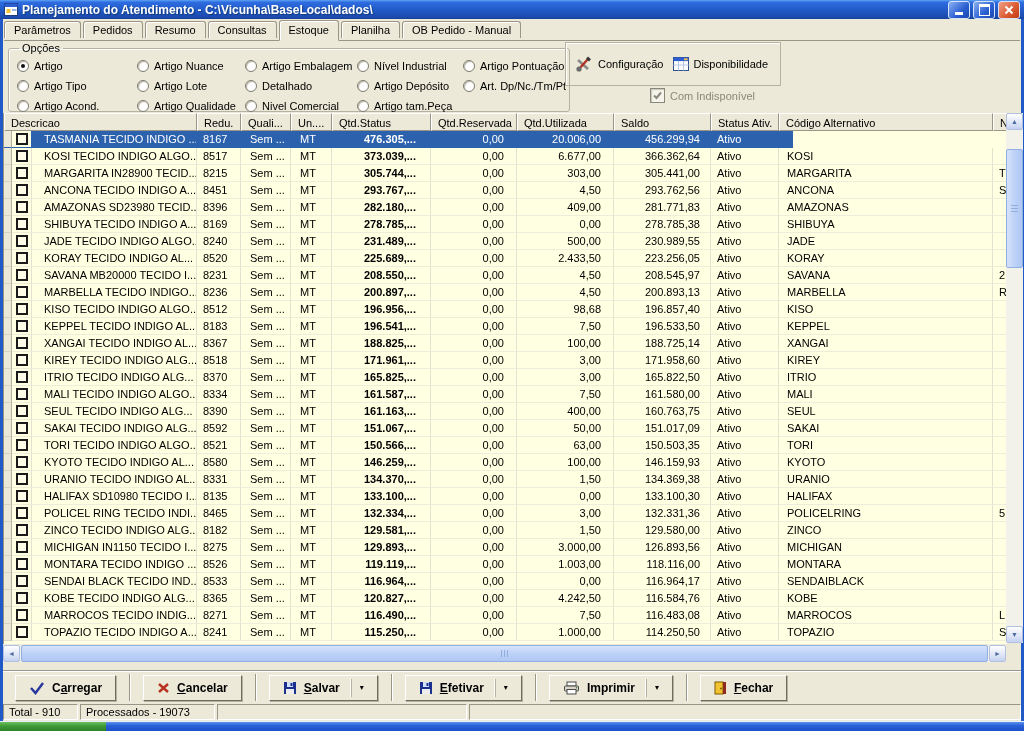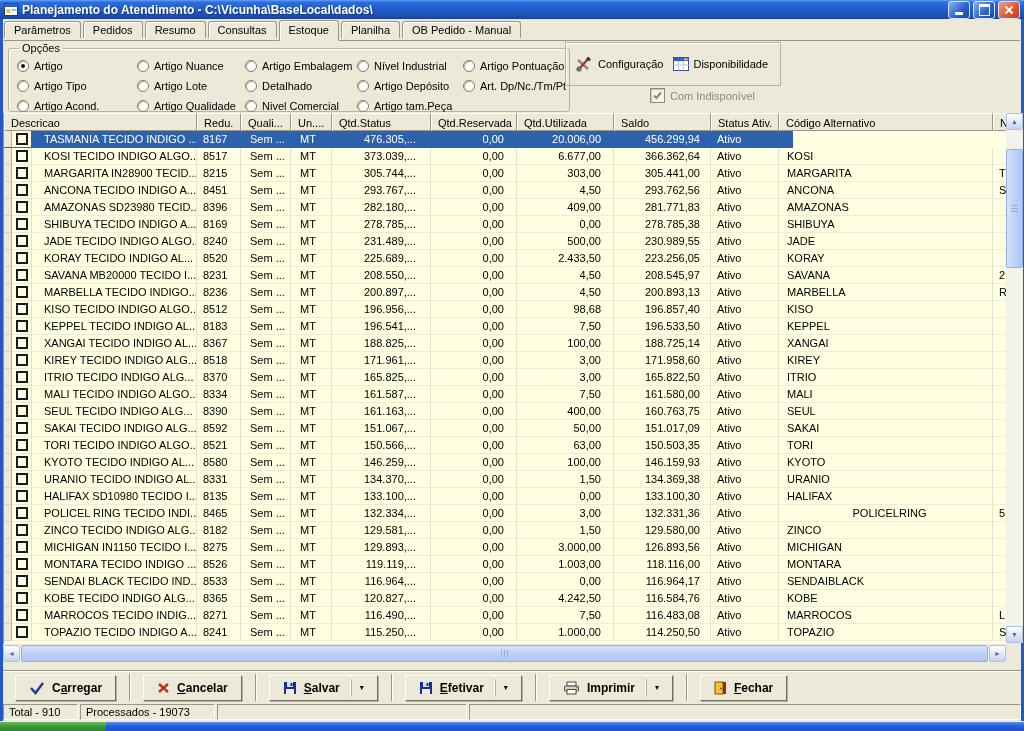--- a/index.html
+++ b/index.html
@@ -51,21 +51,21 @@
   .g-body{position:absolute;left:3px;top:131px;width:1003px;height:513px;background:#FFFFE1;
     border-left:1px solid #9A9686;overflow:hidden;}
   .g-row{display:flex;height:17px;}
   .c{box-sizing:border-box;height:17px;line-height:16px;white-space:nowrap;overflow:hidden;
     border-right:1px solid #E2E2CE;border-bottom:1px solid #EDEDDA;}
   .ind{background:#ECE9D8;border-right:1px solid #B5B2A1;border-bottom:1px solid #D6D3C2;}
   .selcell{background:#FFFFE1;}
   .row-cb{display:block;width:8px;height:8px;border:2px solid #1A1A1A;background:#FFFDE8;margin:2px 0 0 4px;}
   .l{text-align:left;} .r{text-align:right;}
   .pl12{padding-left:12px;} .pl6{padding-left:6px;} .pl9{padding-left:9px;} .pl8{padding-left:8px;}
-  .pr14{padding-right:14px;} .pr12{padding-right:12px;} .pr10{padding-right:10px;}
+  .pr14{padding-right:14px;font-weight:bold;} .pr12{padding-right:12px;} .pr10{padding-right:10px;}
   .g-row.selected .c{background:#2C62AD;color:#fff;border-right-color:#2C62AD;border-bottom-color:#2C62AD;}
   .g-row.selected .c.ind{background:#ECE9D8;border-right-color:#B5B2A1;}
   .g-row.selected .c.selcell{background:#FFFFE1;}
   
   .vsb{position:absolute;left:1006px;top:113px;width:17px;height:530px;background:#F3F2EA;}
   .hsb{position:absolute;left:3px;top:645px;width:1003px;height:17px;background:#F3F2EA;}
   .sb-btn{box-sizing:border-box;width:17px;height:17px;border:1px solid #B3C1E0;border-radius:2px;
     background:linear-gradient(180deg,#FEFEFE,#D8E0F5 70%,#C4D1F0);color:#4C6C9C;font-size:7px;
     display:flex;align-items:center;justify-content:center;}
   .vsb .down{position:absolute;bottom:0;left:0;}
@@ -635,21 +635,21 @@
         </div>
         <div class="c l pl12" style="width: 165px;">POLICEL RING TECIDO INDI...</div>
         <div class="c l pl6" style="width: 44px;">8465</div>
         <div class="c l pl9" style="width: 50px;">Sem ...</div>
         <div class="c l pl9" style="width: 41px;">MT</div>
         <div class="c r pr14" style="width: 99px;">132.334,...</div>
         <div class="c r pr12" style="width: 86px;">0,00</div>
         <div class="c r pr12" style="width: 97px;">3,00</div>
         <div class="c r pr10" style="width: 97px;">132.331,36</div>
         <div class="c l pl6" style="width: 68px;">Ativo</div>
-        <div class="c l pl8" style="width: 214px; text-align: center;">POLICELRING</div>
+        <div class="c l pl8" style="width: 214px;">POLICELRING</div>
         <div class="c l pl6" style="width: 14px;">5</div>
       </div>
       <div class="g-row">
         <div class="c ind" style="width: 8px;"></div>
         <div class="c selcell" style="width: 20px;">
           <span class="row-cb"></span>
         </div>
         <div class="c l pl12" style="width: 165px;">ZINCO TECIDO INDIGO ALG...</div>
         <div class="c l pl6" style="width: 44px;">8182</div>
         <div class="c l pl9" style="width: 50px;">Sem ...</div>

